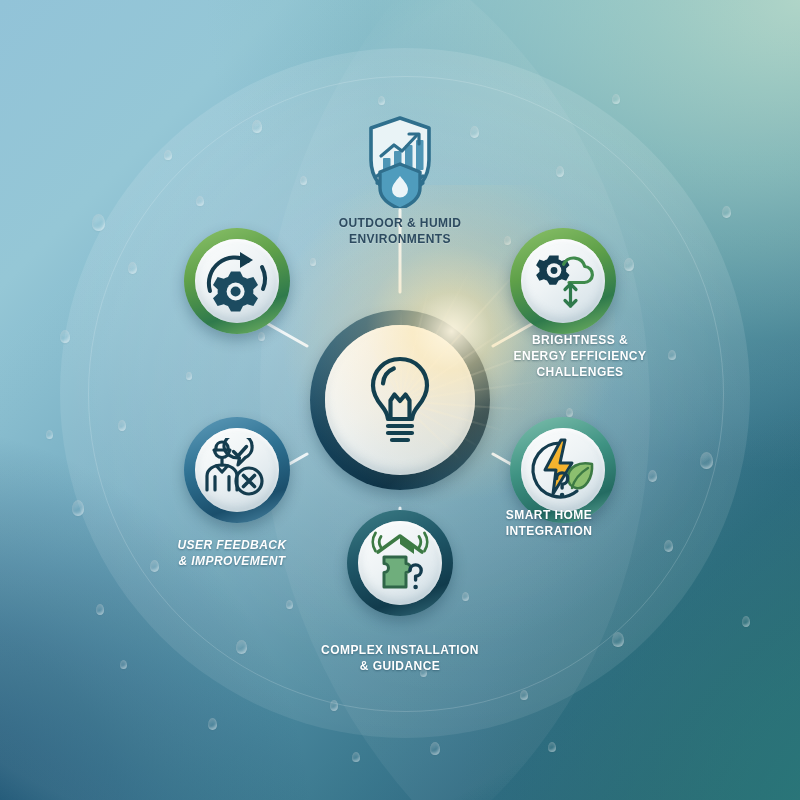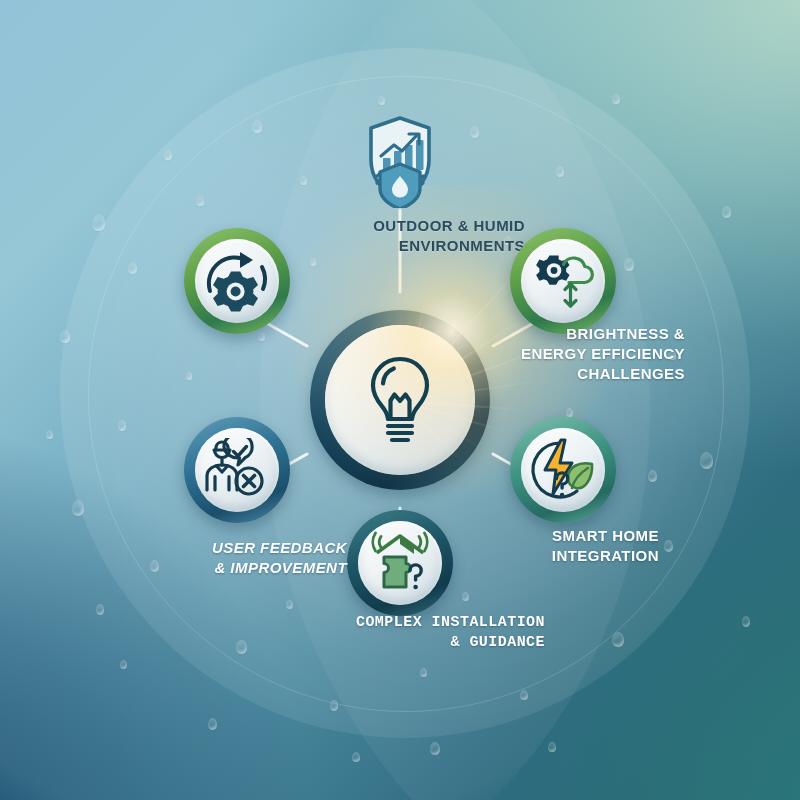--- a/index.html
+++ b/index.html
@@ -101,22 +101,22 @@
   .ring-blue .outer{background:linear-gradient(160deg,#5f9cba 0%,#2f7293 40%,#1b4f6c 75%,#4e8aa8 100%);}
   .ring-darkteal .outer{background:linear-gradient(160deg,#3c7d86 0%,#1e5566 42%,#113b4c 76%,#356f7d 100%);}
   .ring-teal .outer{background:linear-gradient(160deg,#7fc0ae 0%,#3f9383 42%,#246b62 76%,#64ae9c 100%);}
 
   
   #node-outdoor .shieldwrap{width:96px;height:96px;display:flex;align-items:center;justify-content:center;}
 
   
   .label{
     position:absolute;transform:translate(-50%,0);
-    text-align:right;color:#ffffff;
-    font-weight:bold;font-size:15px;line-height:1.32;
+    text-align:center;color:#ffffff;
+    font-weight:bold;font-size:12px;line-height:1.32;
     letter-spacing:0.45px;
     text-shadow:0 1px 2px rgba(10,45,65,0.40);
     white-space:pre-line;
   }
   .label.dark{color:#2d4b60;text-shadow:0 1px 1px rgba(255,255,255,0.25);}
 
   .spokes{position:absolute;left:0;top:0;}
 </style>
 </head>
 <body>
@@ -258,41 +258,41 @@
           <circle cx="25" cy="20.5" r="3.4" fill="#143c4e"></circle>
           <path d="M40 32.5h15a8 8 0 0 0 .8-16 11.4 11.4 0 0 0-21.2-2.2" fill="none" stroke="#3f8b4c" stroke-width="3.2" stroke-linecap="round" stroke-linejoin="round"></path>
           <g fill="none" stroke="#2f7a4c" stroke-width="3.2" stroke-linecap="round" stroke-linejoin="round">
             <path d="M41.5 34v22"></path>
             <path d="M36 39.5l5.5-5.5 5.5 5.5"></path>
             <path d="M36 50.5l5.5 5.5 5.5-5.5"></path>
           </g>
         </svg>
       </div>
     </div>
-    <div class="label" style="left:580px;top:324px;width:210px;">BRIGHTNESS &amp;
+    <div class="label" style="left:580px;top:333px;width:210px;">BRIGHTNESS &amp;
 ENERGY EFFICIENCY
 CHALLENGES</div>
 
     <div class="node sat ring-teal" id="node-smarthome" style="left:563px;top:470px;">
       <div class="disc">
         <div class="outer"></div>
         <div class="inner"></div>
         <svg width="70" height="66" viewBox="0 0 70 66">
           <path d="M33 6a27 27 0 1 0 16 48" fill="none" stroke="#143c4e" stroke-width="3.2" stroke-linecap="round"></path>
           <path d="M33 3 17 33h11l-3 24 19-31H32l5-23z" fill="#f5b32e" stroke="#143c4e" stroke-width="3" stroke-linejoin="round"></path>
           <path d="M64 27c-13-3-24 3-24 14 0 5 3 9 8 10 9 2 17-10 16-24z" fill="#8cbf6f" stroke="#3c7a44" stroke-width="2.6" stroke-linejoin="round"></path>
           <path d="M60 31C52 36 46 43 44 51" fill="none" stroke="#3c7a44" stroke-width="2.4" stroke-linecap="round"></path>
           <g fill="none" stroke="#143c4e" stroke-width="3.4" stroke-linecap="round" stroke-linejoin="round">
             <path d="M28.5 41.5a5.6 5.6 0 1 1 5.6 5.6v4"></path>
           </g>
           <circle cx="34.1" cy="58" r="2.3" fill="#143c4e"></circle>
         </svg>
       </div>
     </div>
-    <div class="label" style="left:549px;top:526px;width:220px;">SMART HOME
+    <div class="label" style="left:549px;top:508px;width:220px;">SMART HOME
 INTEGRATION</div>
 
     <div class="node sat ring-darkteal" id="node-install" style="left:400px;top:563px;">
       <div class="disc">
         <div class="outer"></div>
         <div class="inner"></div>
         <svg width="70" height="68" viewBox="0 0 70 68">
           <path d="M13 23 35 7l22 16" fill="none" stroke="#3c7a44" stroke-width="3.6" stroke-linecap="round" stroke-linejoin="round"></path>
           <path d="M35 7 49 17v8l-14-10z" fill="#3c7a44"></path>
           <g fill="none" stroke="#3c7a44" stroke-width="2.8" stroke-linecap="round">
@@ -302,21 +302,21 @@
             <path d="M59.5 4a16.5 16.5 0 0 1 0 18"></path>
           </g>
           <path d="M19 28v6.5a4.5 4.5 0 1 1 0 9V58h22V43.5a4.5 4.5 0 1 0 0-9V28H19z" fill="#6fae7c" stroke="#2f6648" stroke-width="3" stroke-linejoin="round"></path>
           <g fill="none" stroke="#143c4e" stroke-width="3.4" stroke-linecap="round" stroke-linejoin="round">
             <path d="M45 41.5a5.6 5.6 0 1 1 5.6 5.6v4"></path>
           </g>
           <circle cx="50.6" cy="58" r="2.3" fill="#143c4e"></circle>
         </svg>
       </div>
     </div>
-    <div class="label" style="left:400px;top:613px;width:290px;font-family:Liberation Mono, monospace;">COMPLEX INSTALLATION
+    <div class="label" style="left:400px;top:643px;width:290px;">COMPLEX INSTALLATION
 &amp; GUIDANCE</div>
 
     <div class="node sat ring-blue" id="node-feedback" style="left:237px;top:470px;">
       <div class="disc">
         <div class="outer"></div>
         <div class="inner"></div>
         <svg width="70" height="64" viewBox="0 0 70 64">
           <g fill="none" stroke="#143c4e" stroke-width="3.2" stroke-linecap="round" stroke-linejoin="round">
             <path d="M12 12h16"></path>
             <path d="M12.5 12a7.5 7.5 0 0 0 15 0"></path>

